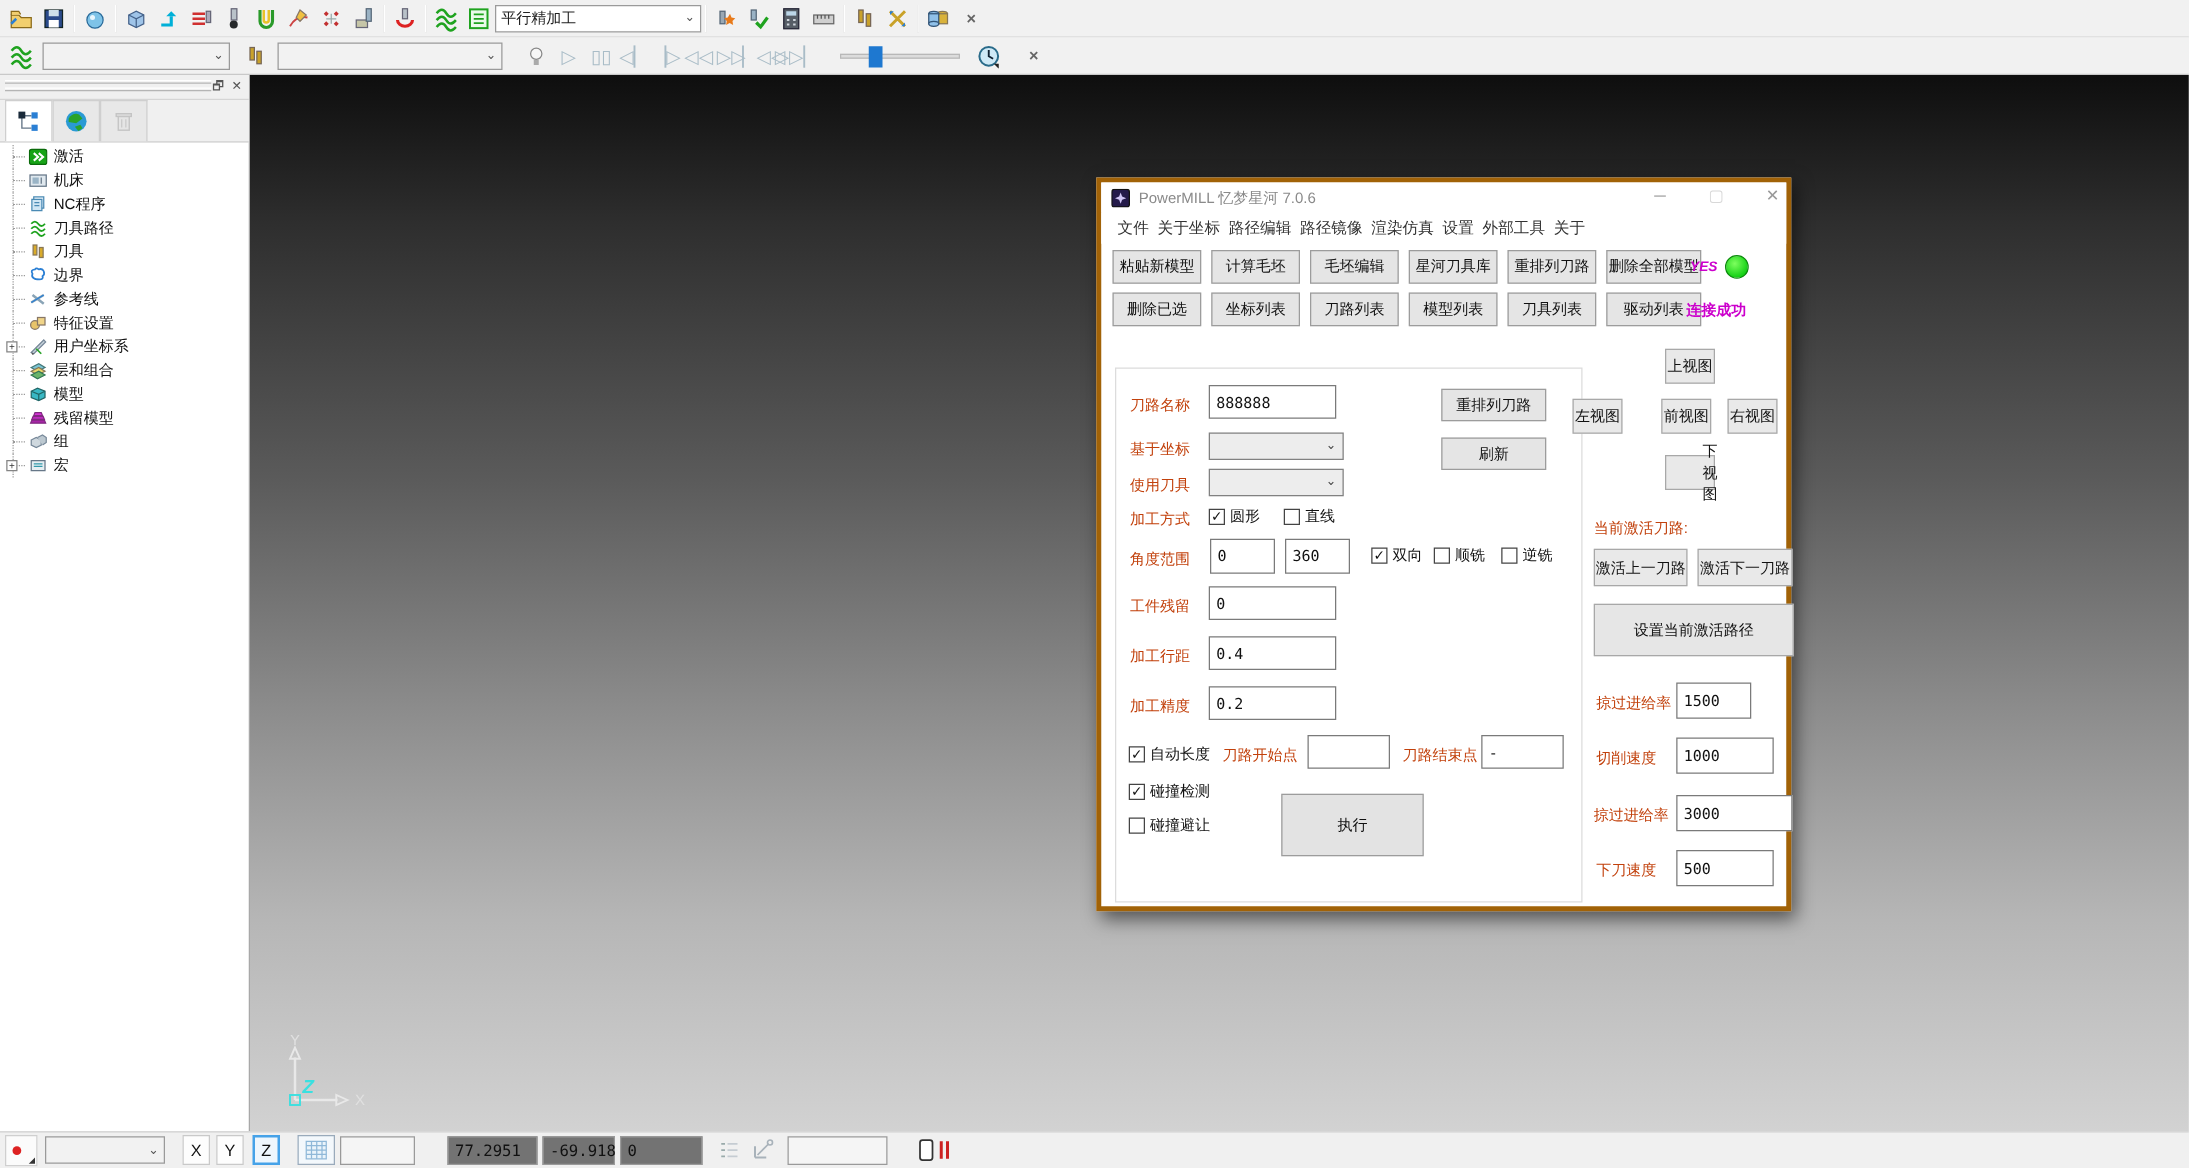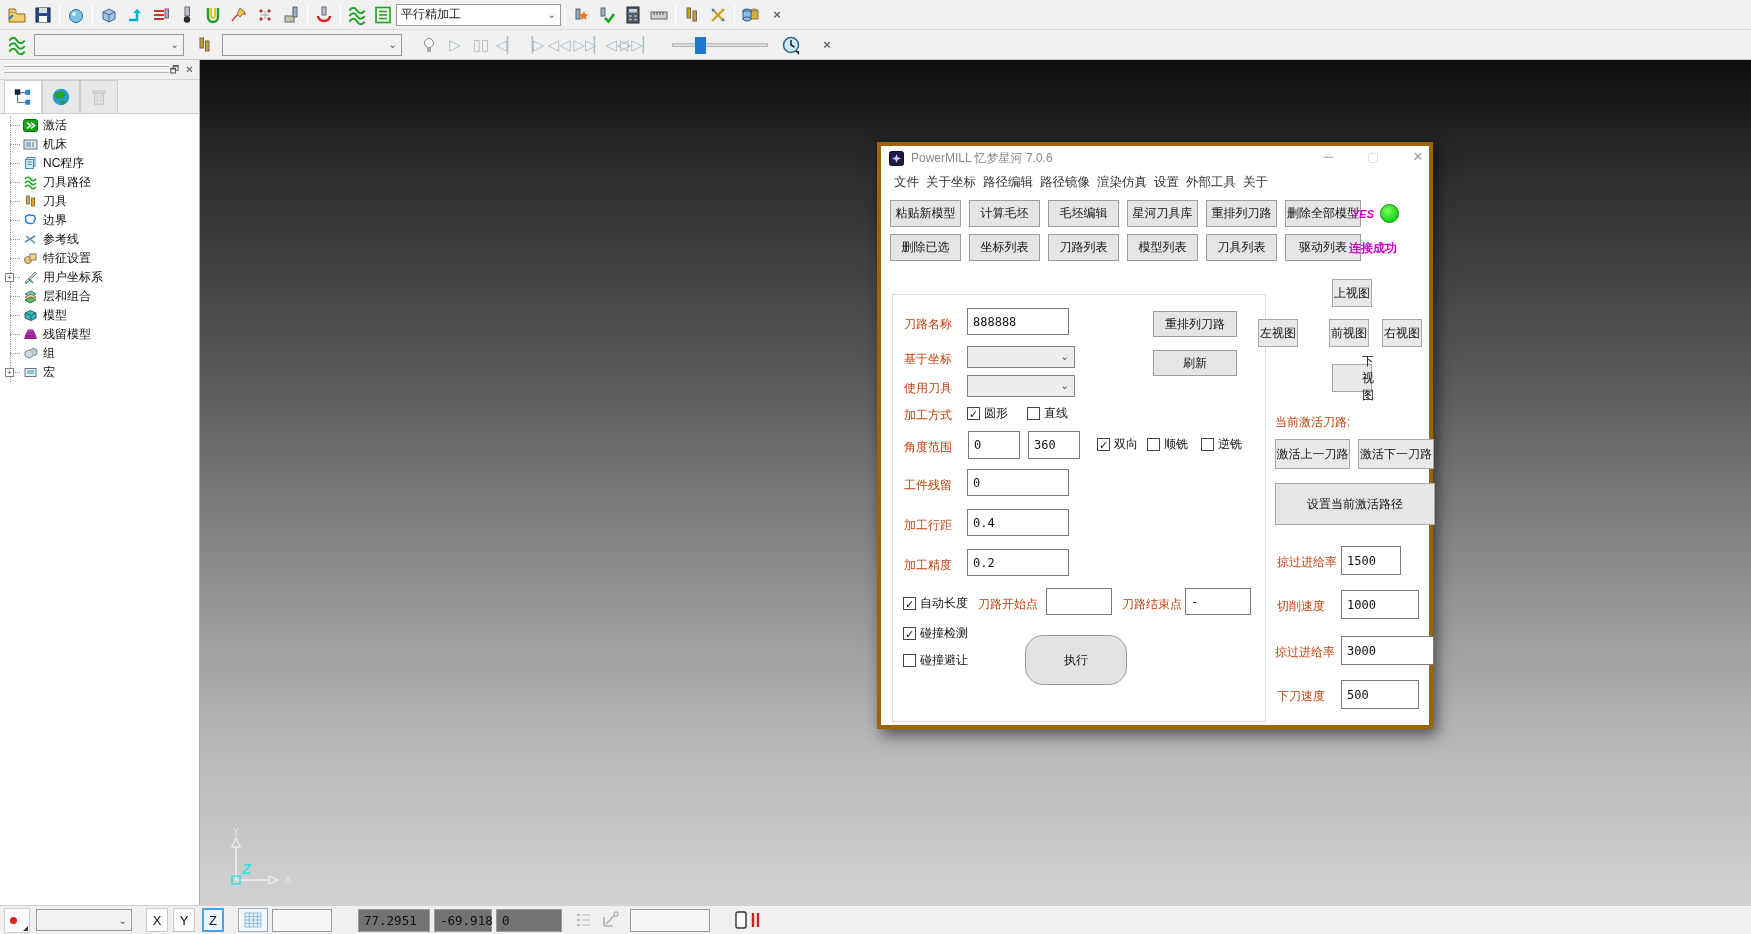--- a/index.html
+++ b/index.html
@@ -599,21 +599,21 @@
     <input class="finput" style="left: 292px; top: 293px; width: 66px; height: 27px;" value="-">
 
     <div class="cbgrp" style="left:10px; top:330px;">
         <span class="cb checked"></span>
         <span>碰撞检测</span>
       </div>
     <div class="cbgrp" style="left:10px; top:357px;">
         <span class="cb"></span>
         <span>碰撞避让</span>
       </div>
-    <div class="fbtn" style="left:132px; top:340px; width:102px; height:50px; background:#e3e3e3;border-radius:18px;">执行</div>
+    <div class="fbtn" style="left:132px; top:340px; width:114px; height:50px; background:#e3e3e3;">执行</div>
   </div>
 
   <div class="vbtn" style="left:451px; top:133px; width:40px; height:28px;">上视图</div>
   <div class="vbtn" style="left:377px; top:173px; width:40px; height:28px;">左视图</div>
   <div class="vbtn" style="left:448px; top:173px; width:40px; height:28px;">前视图</div>
   <div class="vbtn" style="left:501px; top:173px; width:40px; height:28px;">右视图</div>
   <div class="vbtn" style="left:451px; top:218px; width:40px; height:28px;padding-left:32px;">下视图</div>
 
   <span class="flabel" style="left:394px; top:268px; position:absolute;">当前激活刀路:</span>
   <div class="vbtn" style="left:394px; top:293px; width:75px; height:30px;">激活上一刀路</div>

